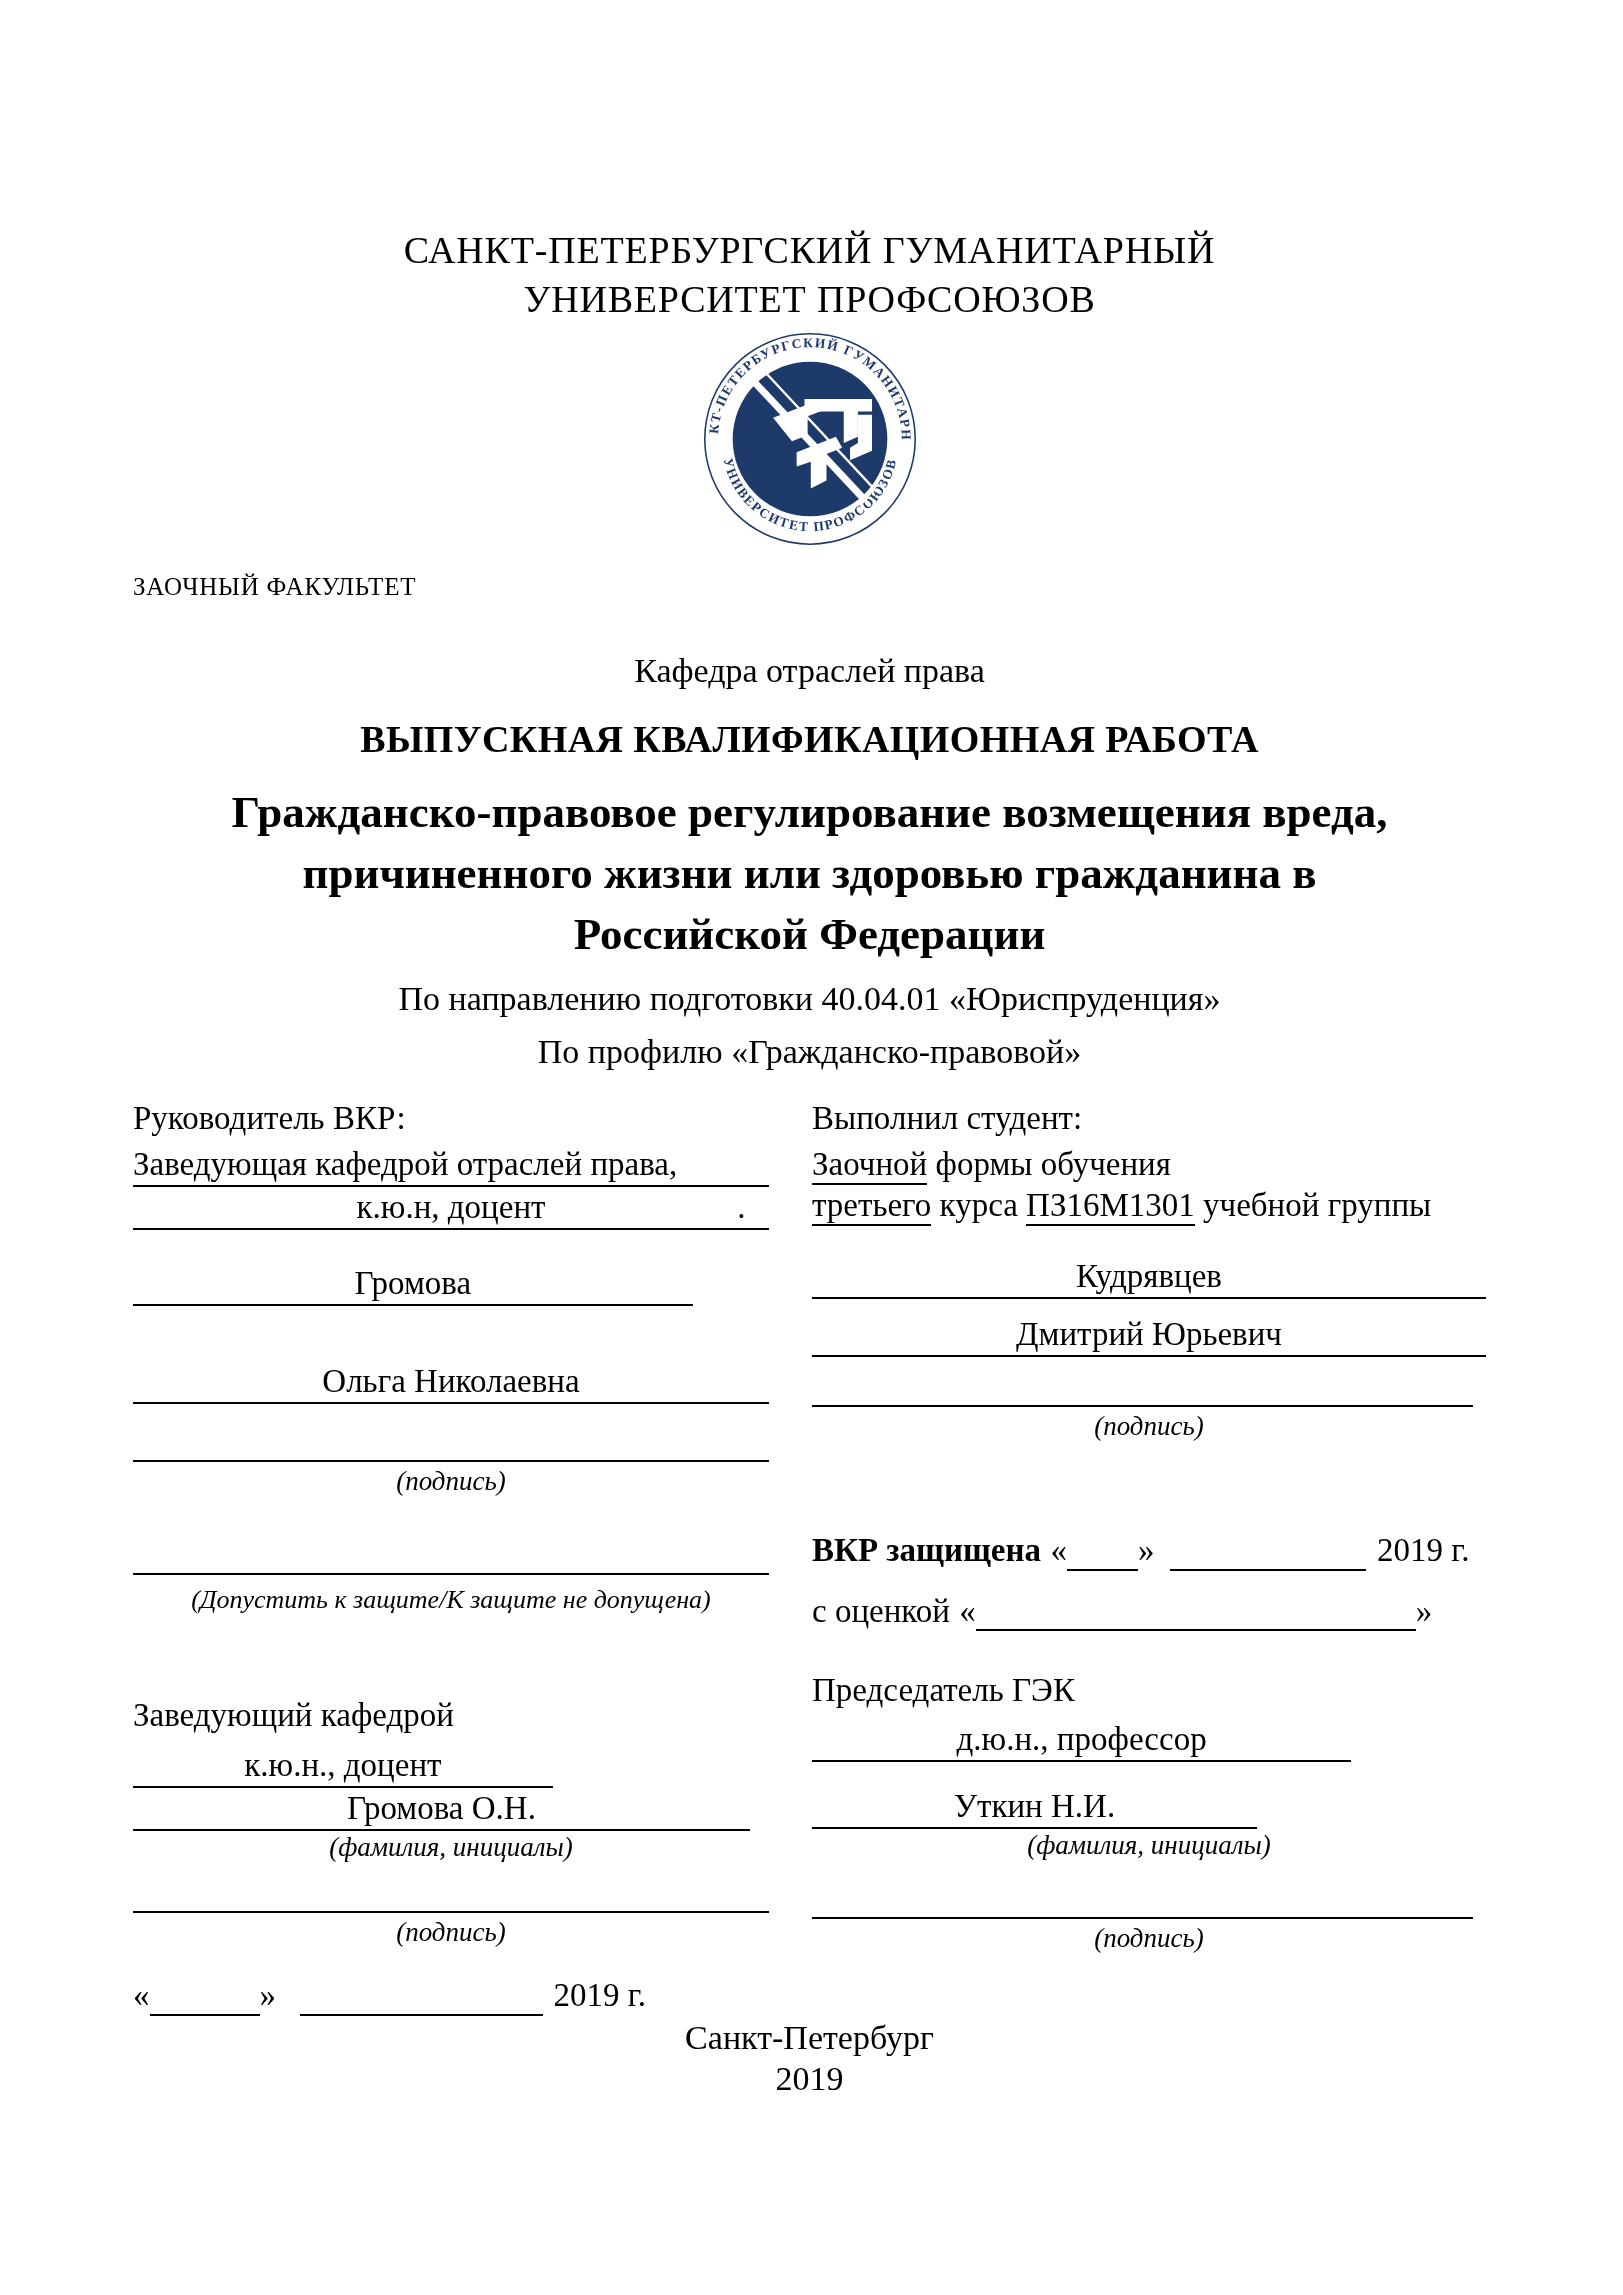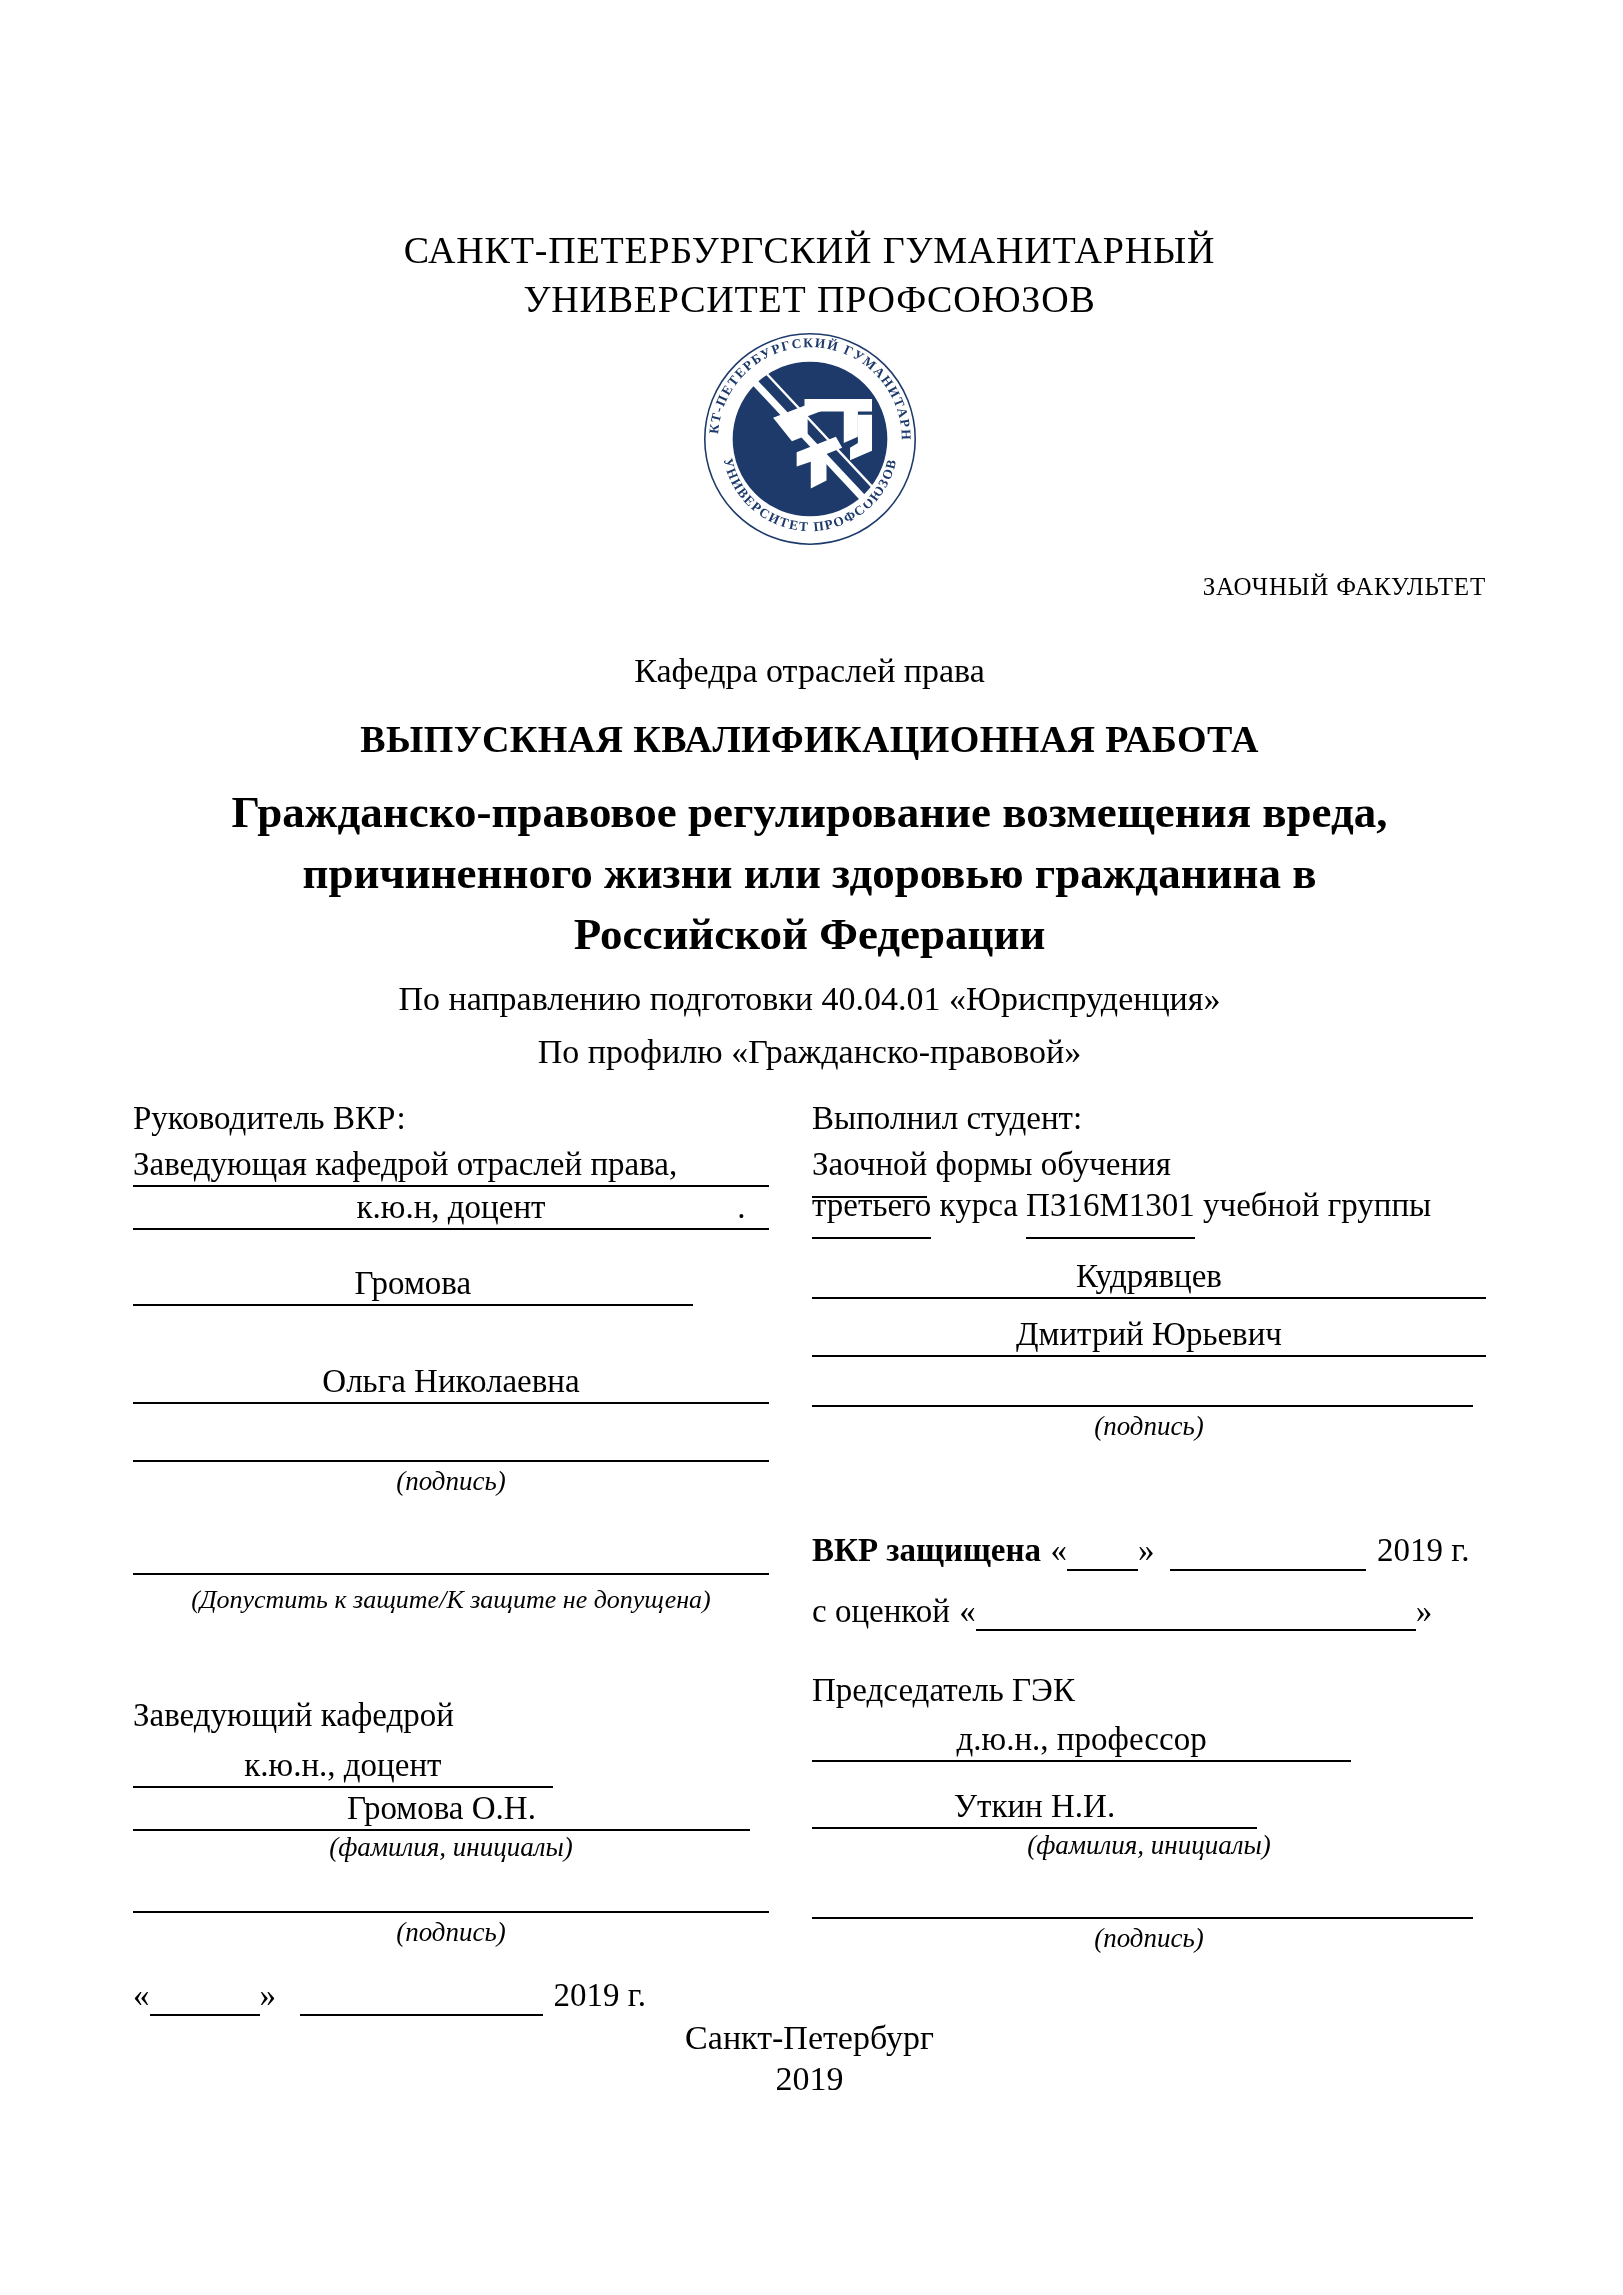--- a/index.html
+++ b/index.html
@@ -10,39 +10,39 @@
     font-family:"Liberation Serif","DejaVu Serif",serif;
     font-size:33px;line-height:1.2;
     overflow:hidden;
   }
   .content{padding:226px 137px 0 133px;}
   .center{text-align:center;}
   .bold{font-weight:bold;}
 
   .univ{font-size:38px;line-height:49px;letter-spacing:0.8px;text-align:center;}
   .logo-wrap{margin-top:9.4px;text-align:center;}
-  .faculty{margin-top:17.3px;font-size:25px;letter-spacing:0.8px;text-align:right;}
+  .faculty{margin-top:17.3px;font-size:25px;letter-spacing:0.8px;text-align:left;}
   .dept{margin-top:49px;font-size:34px;text-align:center;}
   .worktype{margin-top:25px;font-size:38px;font-weight:bold;text-align:center;letter-spacing:0.4px;}
   .title{margin-top:19px;font-size:45px;font-weight:bold;line-height:61px;text-align:center;}
   .direction{margin-top:14px;font-size:34px;text-align:center;}
   .profile{margin-top:12.6px;font-size:34px;text-align:center;}
 
   .cols{display:flex;margin-top:25px;}
   .col-l{width:636px;}
   .col-r{flex:1;margin-left:43px;}
 
   .row{line-height:41px;}
   .fline{border-bottom:2.4px solid #000;line-height:41px;}
   .fline.center{text-align:center;}
   .blankline{border-bottom:2.4px solid #000;height:28px;}
   .caption{font-size:27px;font-style:italic;text-align:center;line-height:33px;}
   .caption.small{font-size:26px;}
 
-  .u{border-bottom:2.4px solid #000;padding-bottom:14px;}
+  .u{border-bottom:2.4px solid #000;padding-bottom:1px;}
 
   .flex-end{display:flex;align-items:flex-end;}
   .blank{display:inline-block;border-bottom:2.4px solid #000;height:36px;}
 
   .rel{position:relative;}
   .tail-dot{position:absolute;right:23.6px;bottom:0;}
 
   .footer{margin-top:1.6px;text-align:center;font-size:34px;line-height:41px;}
 </style>
 </head>

